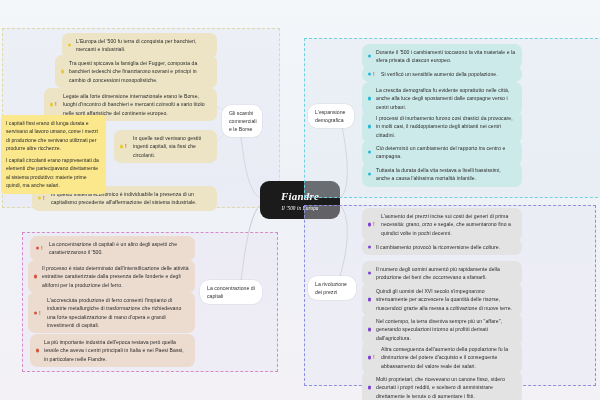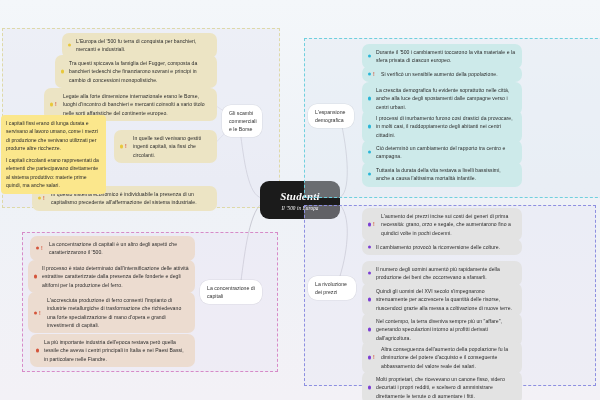--- a/index.html
+++ b/index.html
@@ -181,21 +181,21 @@
   <div class="card peach" style="left:30px; top:334px; width:165px;">
     <span class="bullet"></span>
     <span class="txt">La più importante industria dell'epoca restava però quella tessile che aveva i centri principali in Italia e nei Paesi Bassi, in particolare nelle Fiandre.</span>
   </div>
 
   <div class="branch" style="left:200px; top:280px; width:62px;">
     <span>La concentrazione di capitali</span>
   </div>
 
   <div id="central" style="left:260px; top:181px;">
-    <span class="title">Studenti</span>
+    <span class="title">Fiandre</span>
     <span class="sub">Il '500 in Europa</span>
   </div>
 
   <div class="group" id="grp-demografica" style="left:304px; top:38px; width:334px; height:160px;">
     <div class="group-frame"></div>
   </div>
 
   <div class="card cyan" style="left:362px; top:44px; width:160px;">
     <span class="bullet"></span>
     <span class="txt">Durante il '500 i cambiamenti toccarono la vita materiale e la sfera privata di ciascun europeo.</span>

